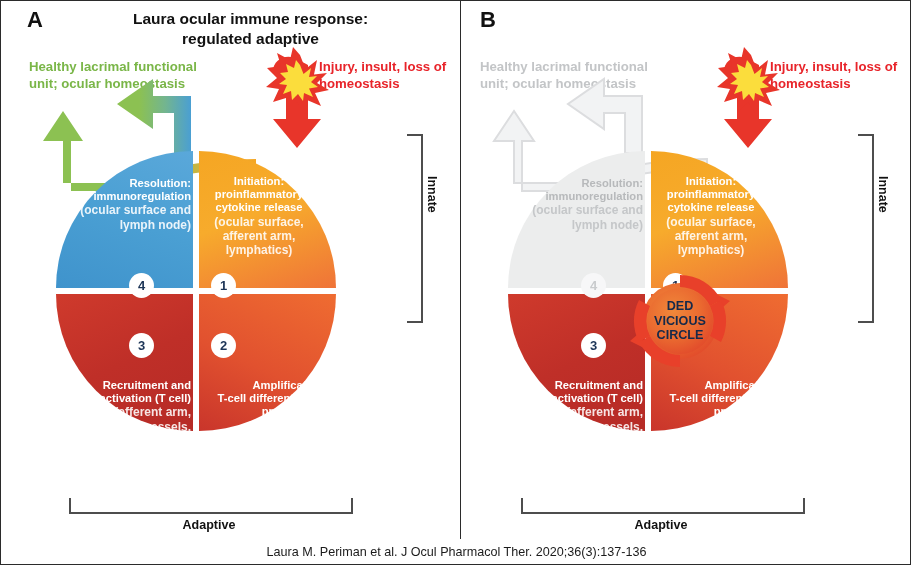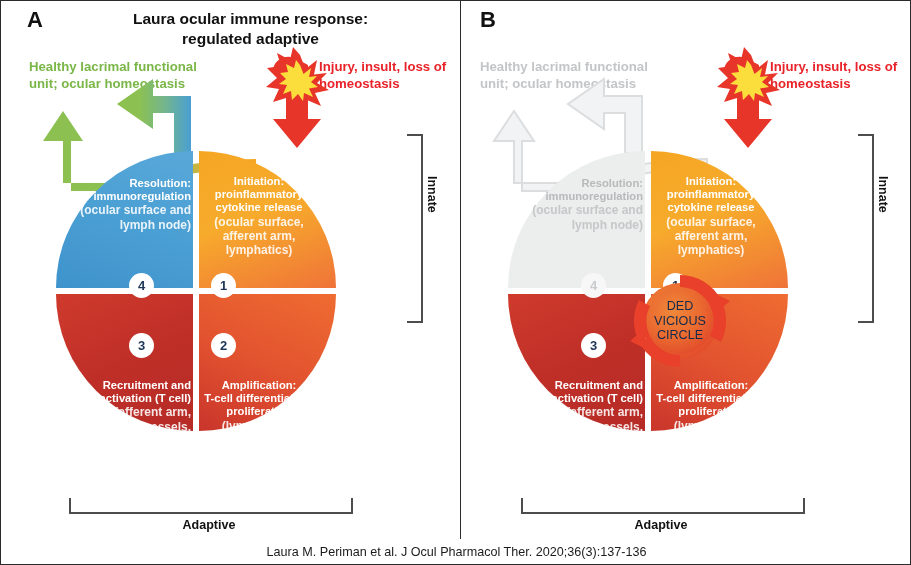--- a/index.html
+++ b/index.html
@@ -67,21 +67,21 @@
     position:absolute;
     color:#ffffff;
     line-height:1.18;
   }
   .qt-title{font-size:11.2px;font-weight:bold;display:block;}
   .qt-sub{font-size:12px;font-weight:bold;display:block;color:rgba(255,255,255,.88);}
   .grey-text .qt-title{color:#b7b9bb;}
   .grey-text .qt-sub{color:#c5c7c9;}
 
   .t-q1{left:148px;top:24px;width:128px;text-align:center;}
-  .t-q2{left:148px;top:196px;width:128px;text-align:center;}
+  .t-q2{left:148px;top:196px;width:128px;text-align:right;padding-left:8px;}
   .t-q3{left:2px;top:196px;width:133px;text-align:right;}
   .t-q4{left:2px;top:24px;width:133px;text-align:right;}
 
   .num{
     position:absolute;width:25px;height:25px;border-radius:50%;
     background:#ffffff;color:#1d3557;
     font-size:13px;font-weight:bold;
     display:flex;align-items:center;justify-content:center;
     box-shadow:0 0 0 0 rgba(0,0,0,0);
     z-index:6;
@@ -132,21 +132,21 @@
   
   .ov{position:absolute;left:0;top:0;width:100%;height:538px;pointer-events:none;}
 
   
   .ded{
     position:absolute;left:166px;top:266px;width:108px;height:108px;z-index:9;
   }
   .ded-label{
     position:absolute;left:0;top:0;width:108px;height:108px;
     display:flex;flex-direction:column;align-items:center;justify-content:center;
-    font-size:12.6px;font-weight:normal;color:#15294a;line-height:1.18;
+    font-size:12.6px;font-weight:bold;color:#15294a;line-height:1.18;
     text-align:center;
   }
 
   
   .citation{
     position:absolute;left:0;top:539px;width:911px;height:24px;
     display:flex;align-items:center;justify-content:center;
     font-size:12.6px;color:#1b1b1b;
     background:#ffffff;
   }

